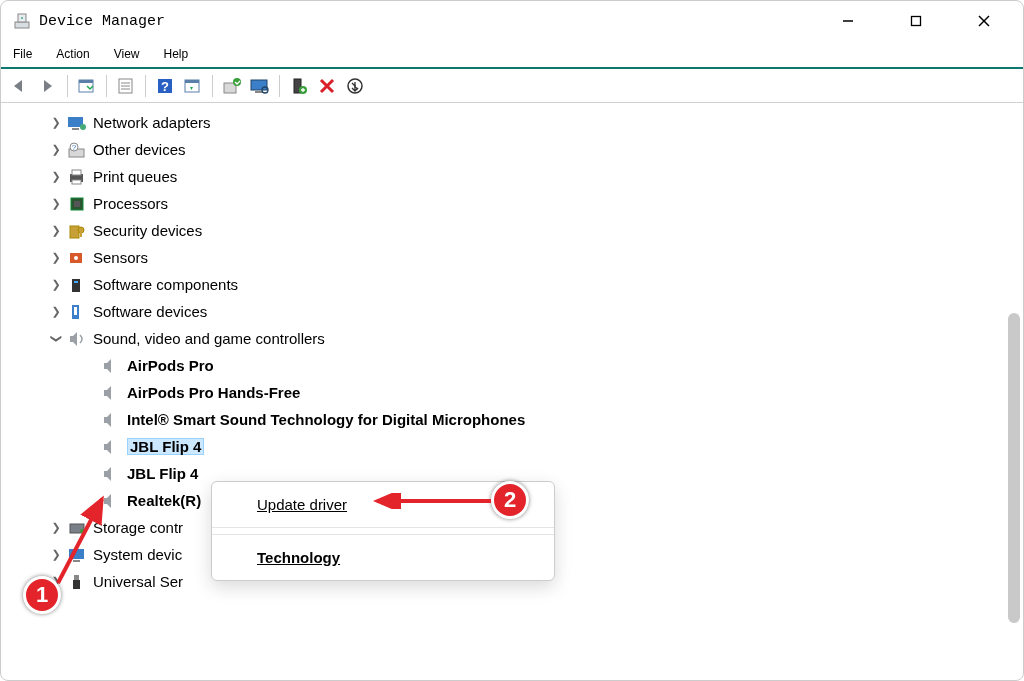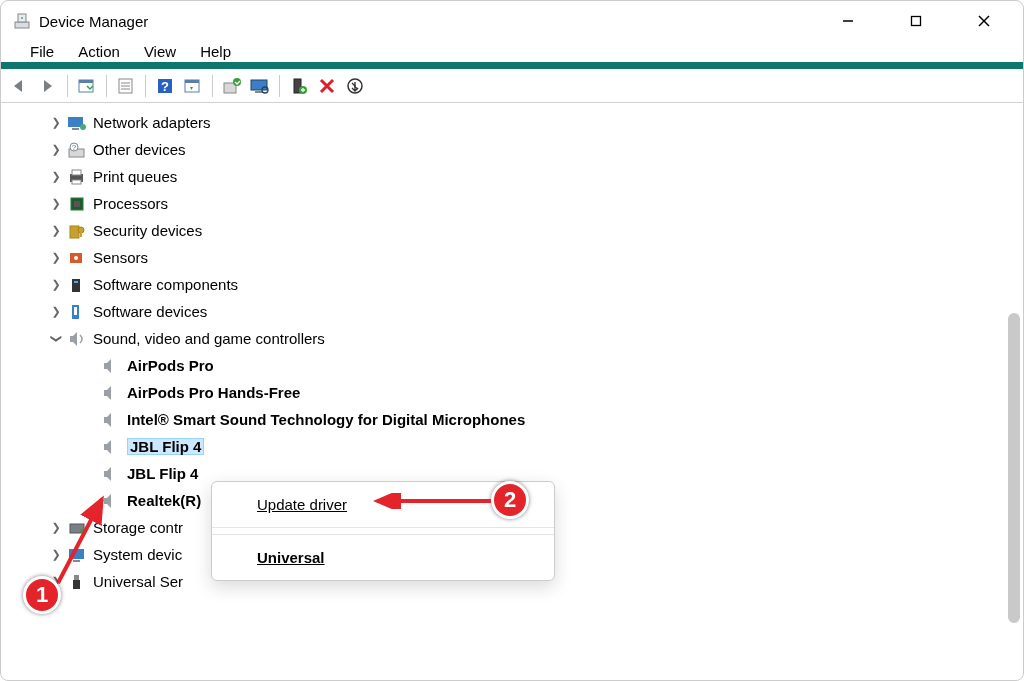--- a/index.html
+++ b/index.html
@@ -22,20 +22,21 @@
     background: #fff;
     position: relative;
     overflow: hidden;
   }
   
   .titlebar {
     height: 40px;
     display: flex;
     align-items: center;
     padding: 0 6px;
+    font-family: Liberation Mono, monospace;
   }
   .titlebar .app-icon { width: 18px; height: 18px; margin: 0 8px 0 6px; }
   .titlebar .title { font-size: 15px; }
   .win-controls {
     margin-left: auto;
     display: flex;
     gap: 22px;
     padding-right: 10px;
   }
   .win-controls .ctl {
@@ -43,23 +44,23 @@
     display: flex; align-items: center; justify-content: center;
     font-size: 16px;
     font-family: "Segoe MDL2 Assets","Segoe UI Symbol",sans-serif;
   }
 
   
   .menubar {
     height: 28px;
     display: flex;
     align-items: center;
-    padding: 0 17px;
-    border-bottom: 7px solid #0f766e;
-    font-size: 15px;
+    padding: 0 0;
+    border-bottom: 2px solid #0f766e;
+    font-size: 12px;
   }
   .menubar .menu { padding: 3px 12px; }
 
   
   .toolbar {
     height: 34px;
     display: flex;
     align-items: center;
     padding: 0 6px;
     border-bottom: 1px solid #d0d0d0;
@@ -457,21 +458,21 @@
 
     </div>
 
     <div class="fake-scroll"></div>
   </div>
 
   <div class="context-menu">
     <div class="cm-item">Update driver</div>
     <div class="cm-sep"></div>
     <div class="cm-sep"></div>
-    <div class="cm-item cm-bold">Universal</div>
+    <div class="cm-item cm-bold">Technology</div>
   </div>
 
   <div class="anno" style="left:22px; top:575px;">
     <div class="badge">1</div>
   </div>
   <svg class="anno" style="left:49px; top:490px;" width="70" height="100">
     <defs>
         <marker id="ah1" markerWidth="8" markerHeight="8" refX="6" refY="3" orient="auto">
           <path d="M0 0 L7 3 L0 6 z" fill="#e3242b"></path>
         </marker>

